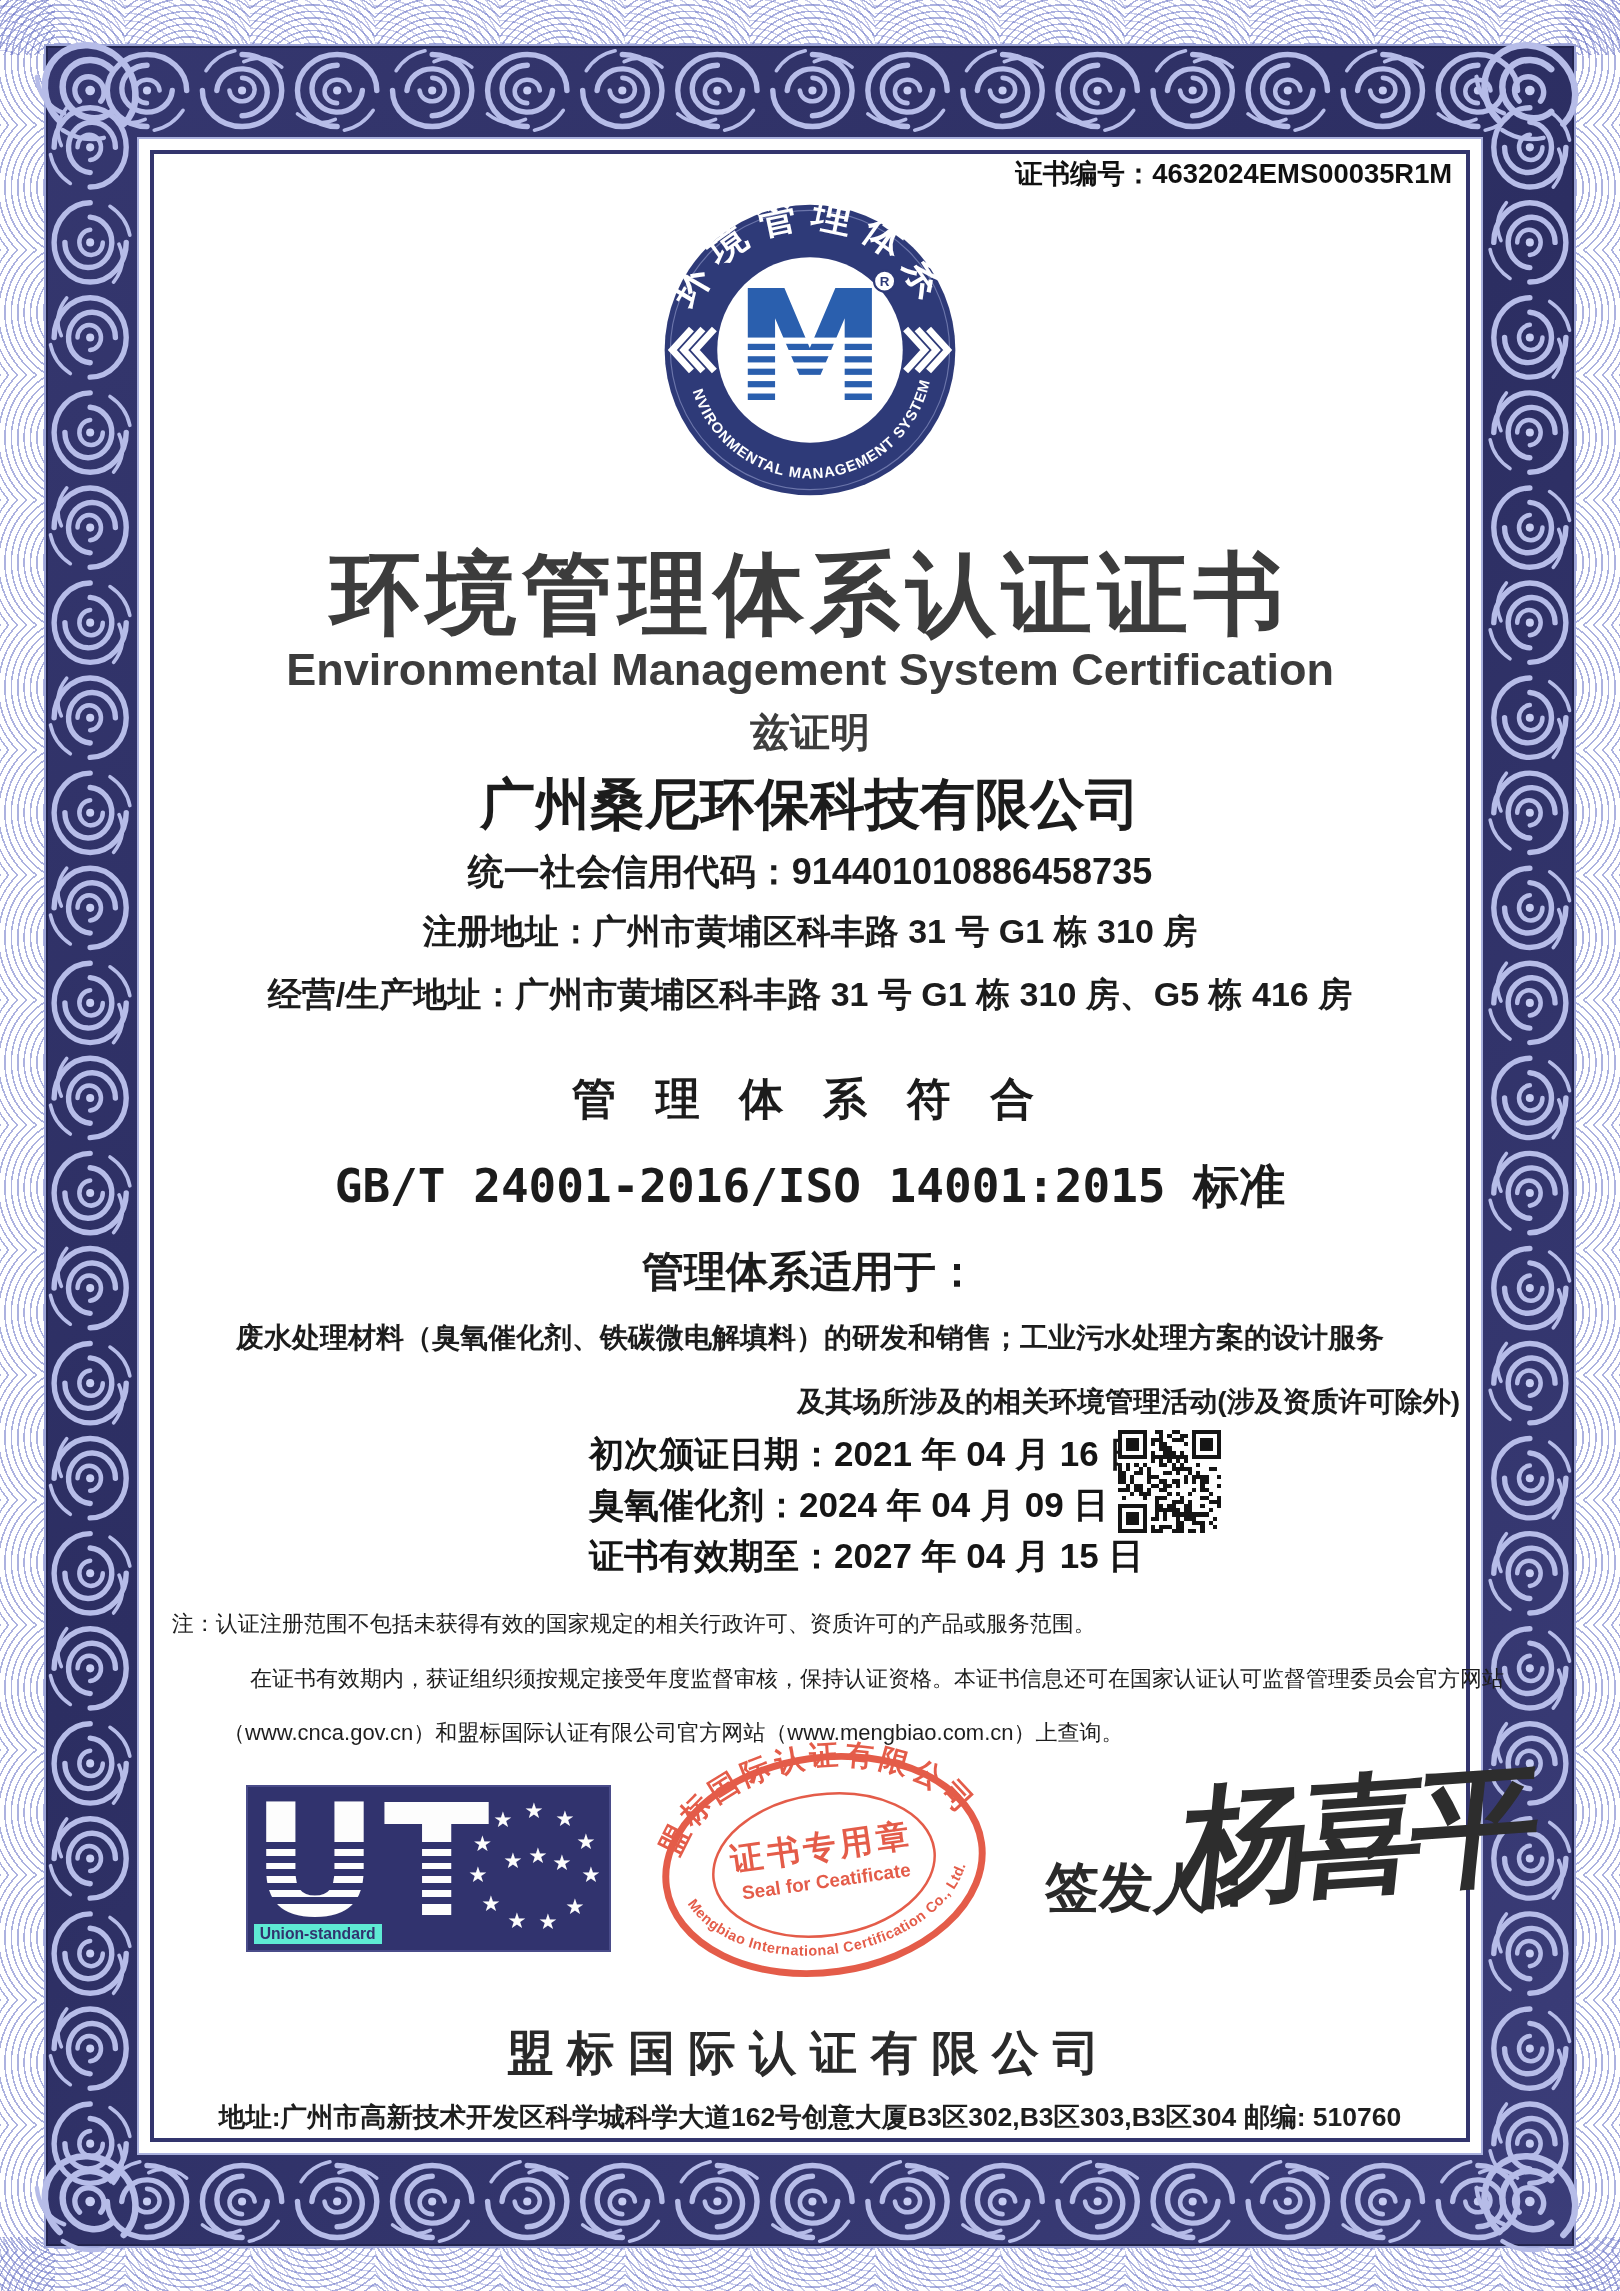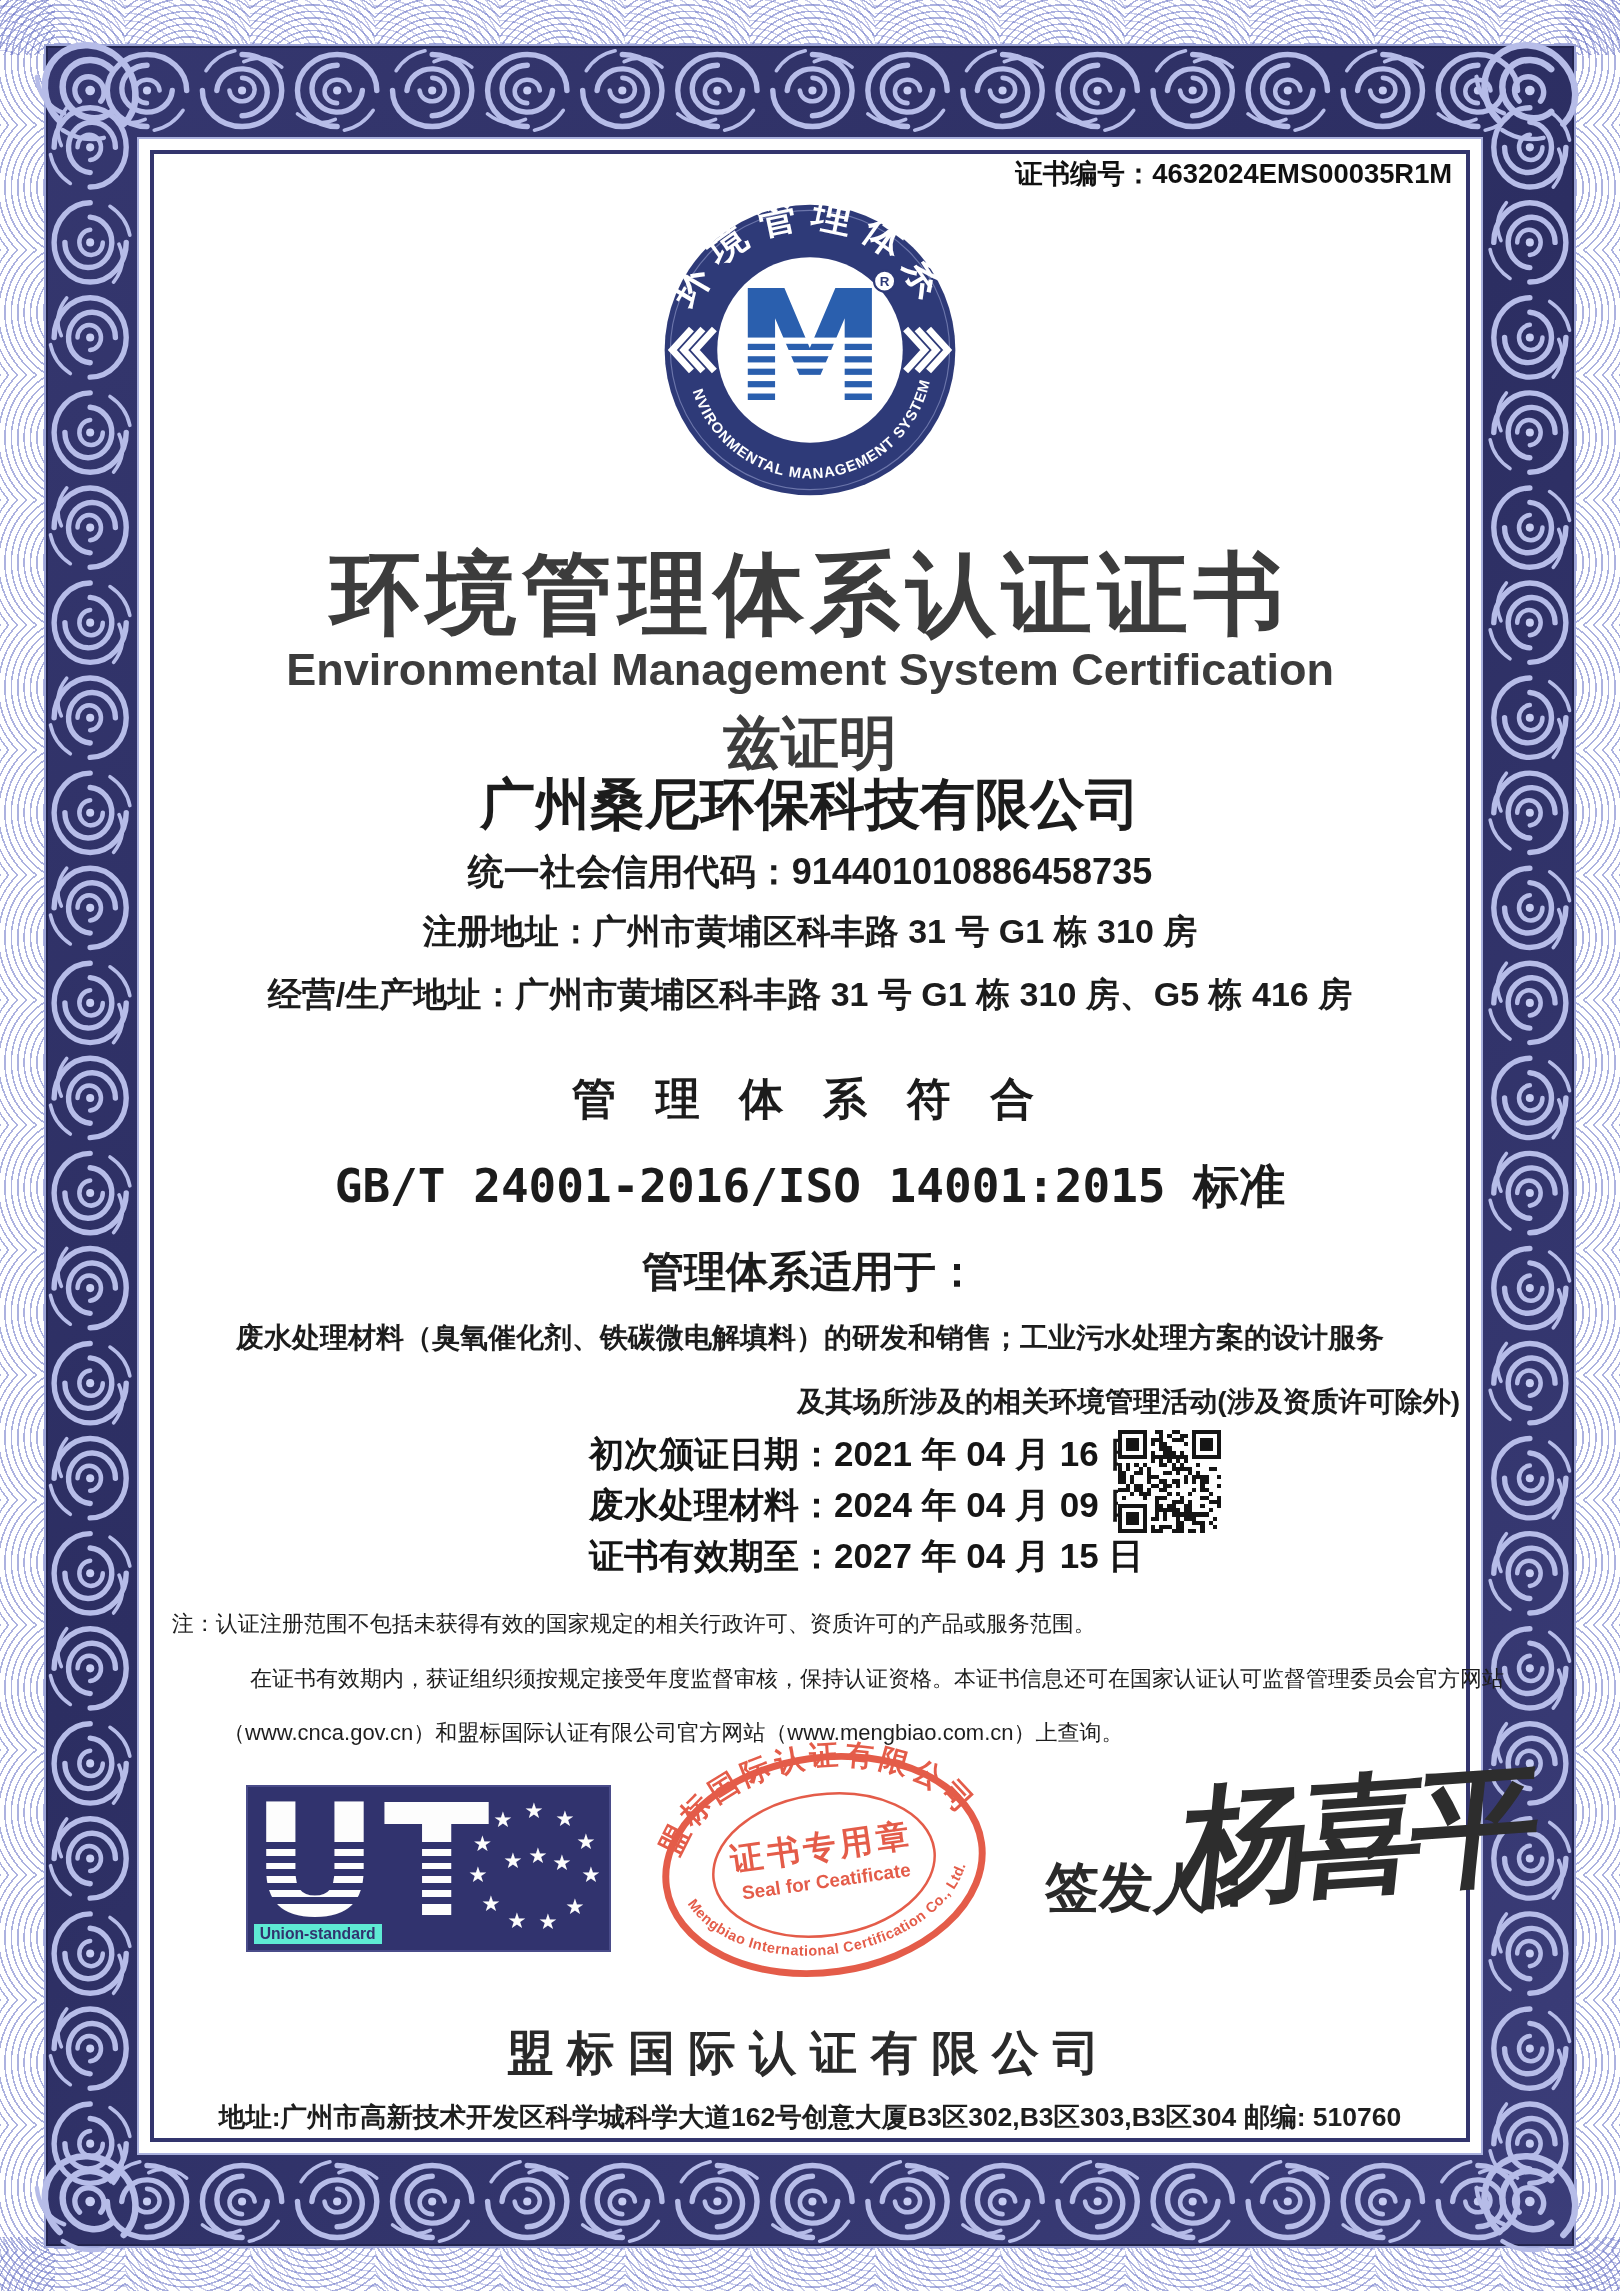--- a/index.html
+++ b/index.html
@@ -33,21 +33,21 @@
   .band-art{position:absolute;inset:0;pointer-events:none;}
   .inner-line{position:absolute;inset:150px;border:4.9px solid #33356d;}
   .content{position:absolute;inset:160px;background:transparent;}
 
   
   .center{position:absolute;left:0;right:0;text-align:center;}
   .cert-no{position:absolute;top:-3.9px;right:7.8px;font-size:27.4px;font-weight:bold;color:#111;}
   .title-cn{top:374px;font-size:90px;font-weight:bold;letter-spacing:5.9px;color:#3c3c3c;
             font-family:"Liberation Serif", serif;}
   .title-en{top:484px;font-size:45px;font-weight:bold;color:#3c3c3c;}
-  .certify{top:545px;font-size:58px;font-weight:bold;color:#3d3d3d;}
+  .certify{top:545px;font-size:40px;font-weight:bold;color:#3d3d3d;}
   .company{top:608px;font-size:55px;font-weight:bold;color:#1c1c1c;}
   .credit{top:688px;font-size:36px;font-weight:bold;color:#1c1c1c;}
   .addr1{top:749px;font-size:34px;font-weight:bold;color:#1c1c1c;}
   .addr2{top:812px;font-size:34px;font-weight:bold;color:#1c1c1c;}
   .conform{top:910px;font-size:44px;font-weight:bold;letter-spacing:13.7px;color:#1c1c1c;}
   .standard{top:996px;font-size:46px;font-weight:bold;color:#1c1c1c;
             font-family:"DejaVu Sans Mono", monospace;}
   .scope-h{top:1084px;font-size:42px;font-weight:bold;color:#1c1c1c;}
   .scope1{top:1159px;font-size:28px;font-weight:bold;color:#1c1c1c;}
   .scope2{top:1223px;font-size:28px;font-weight:bold;color:#1c1c1c;text-align:right;}
@@ -253,21 +253,21 @@
     <div class="center standard">GB/T 24001-2016/ISO 14001:2015 标准</div>
     <div class="center scope-h">管理体系适用于：</div>
     <div class="center scope1">废水处理材料（臭氧催化剂、铁碳微电解填料）的研发和销售；工业污水处理方案的设计服务</div>
     <div class="center scope2">及其场所涉及的相关环境管理活动(涉及资质许可除外)</div>
 
     <div class="dates">
       <div class="date-row">
         <span>初次颁证日期：</span><span>2021 年 04 月 16 日</span>
       </div>
       <div class="date-row">
-        <span>废水处理材料：</span><span>2024 年 04 月 09 日</span>
+        <span>臭氧催化剂：</span><span>2024 年 04 月 09 日</span>
       </div>
       <div class="date-row">
         <span>证书有效期至：</span><span>2027 年 04 月 15 日</span>
       </div>
     </div>
 
     <div class="qr" id="qr">
         <div class="on"></div>
         <div class="on"></div>
         <div class="on"></div>

